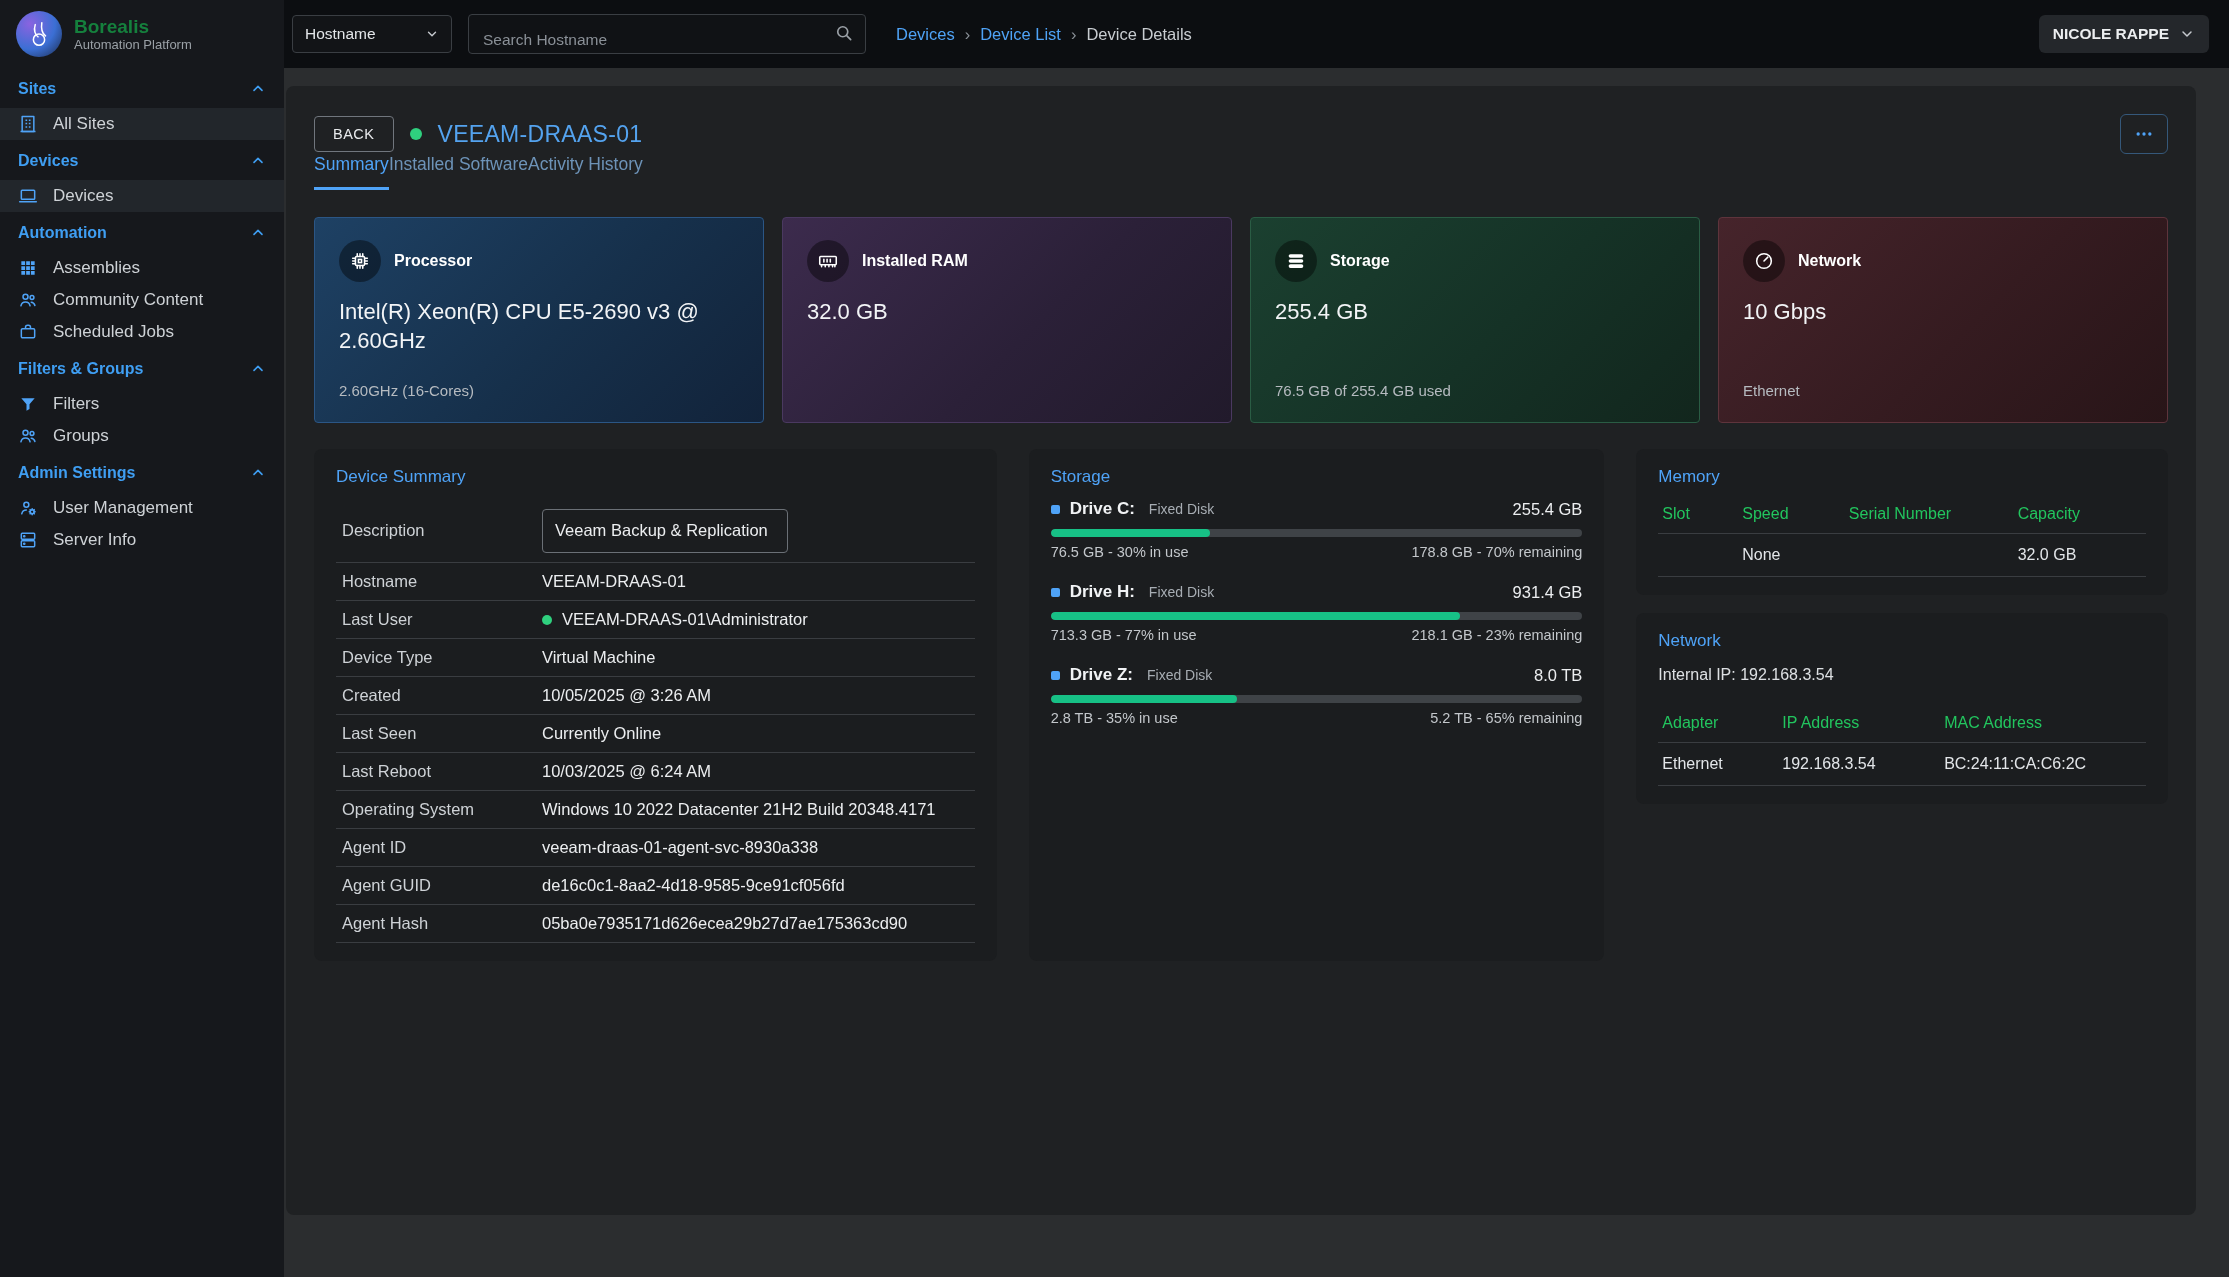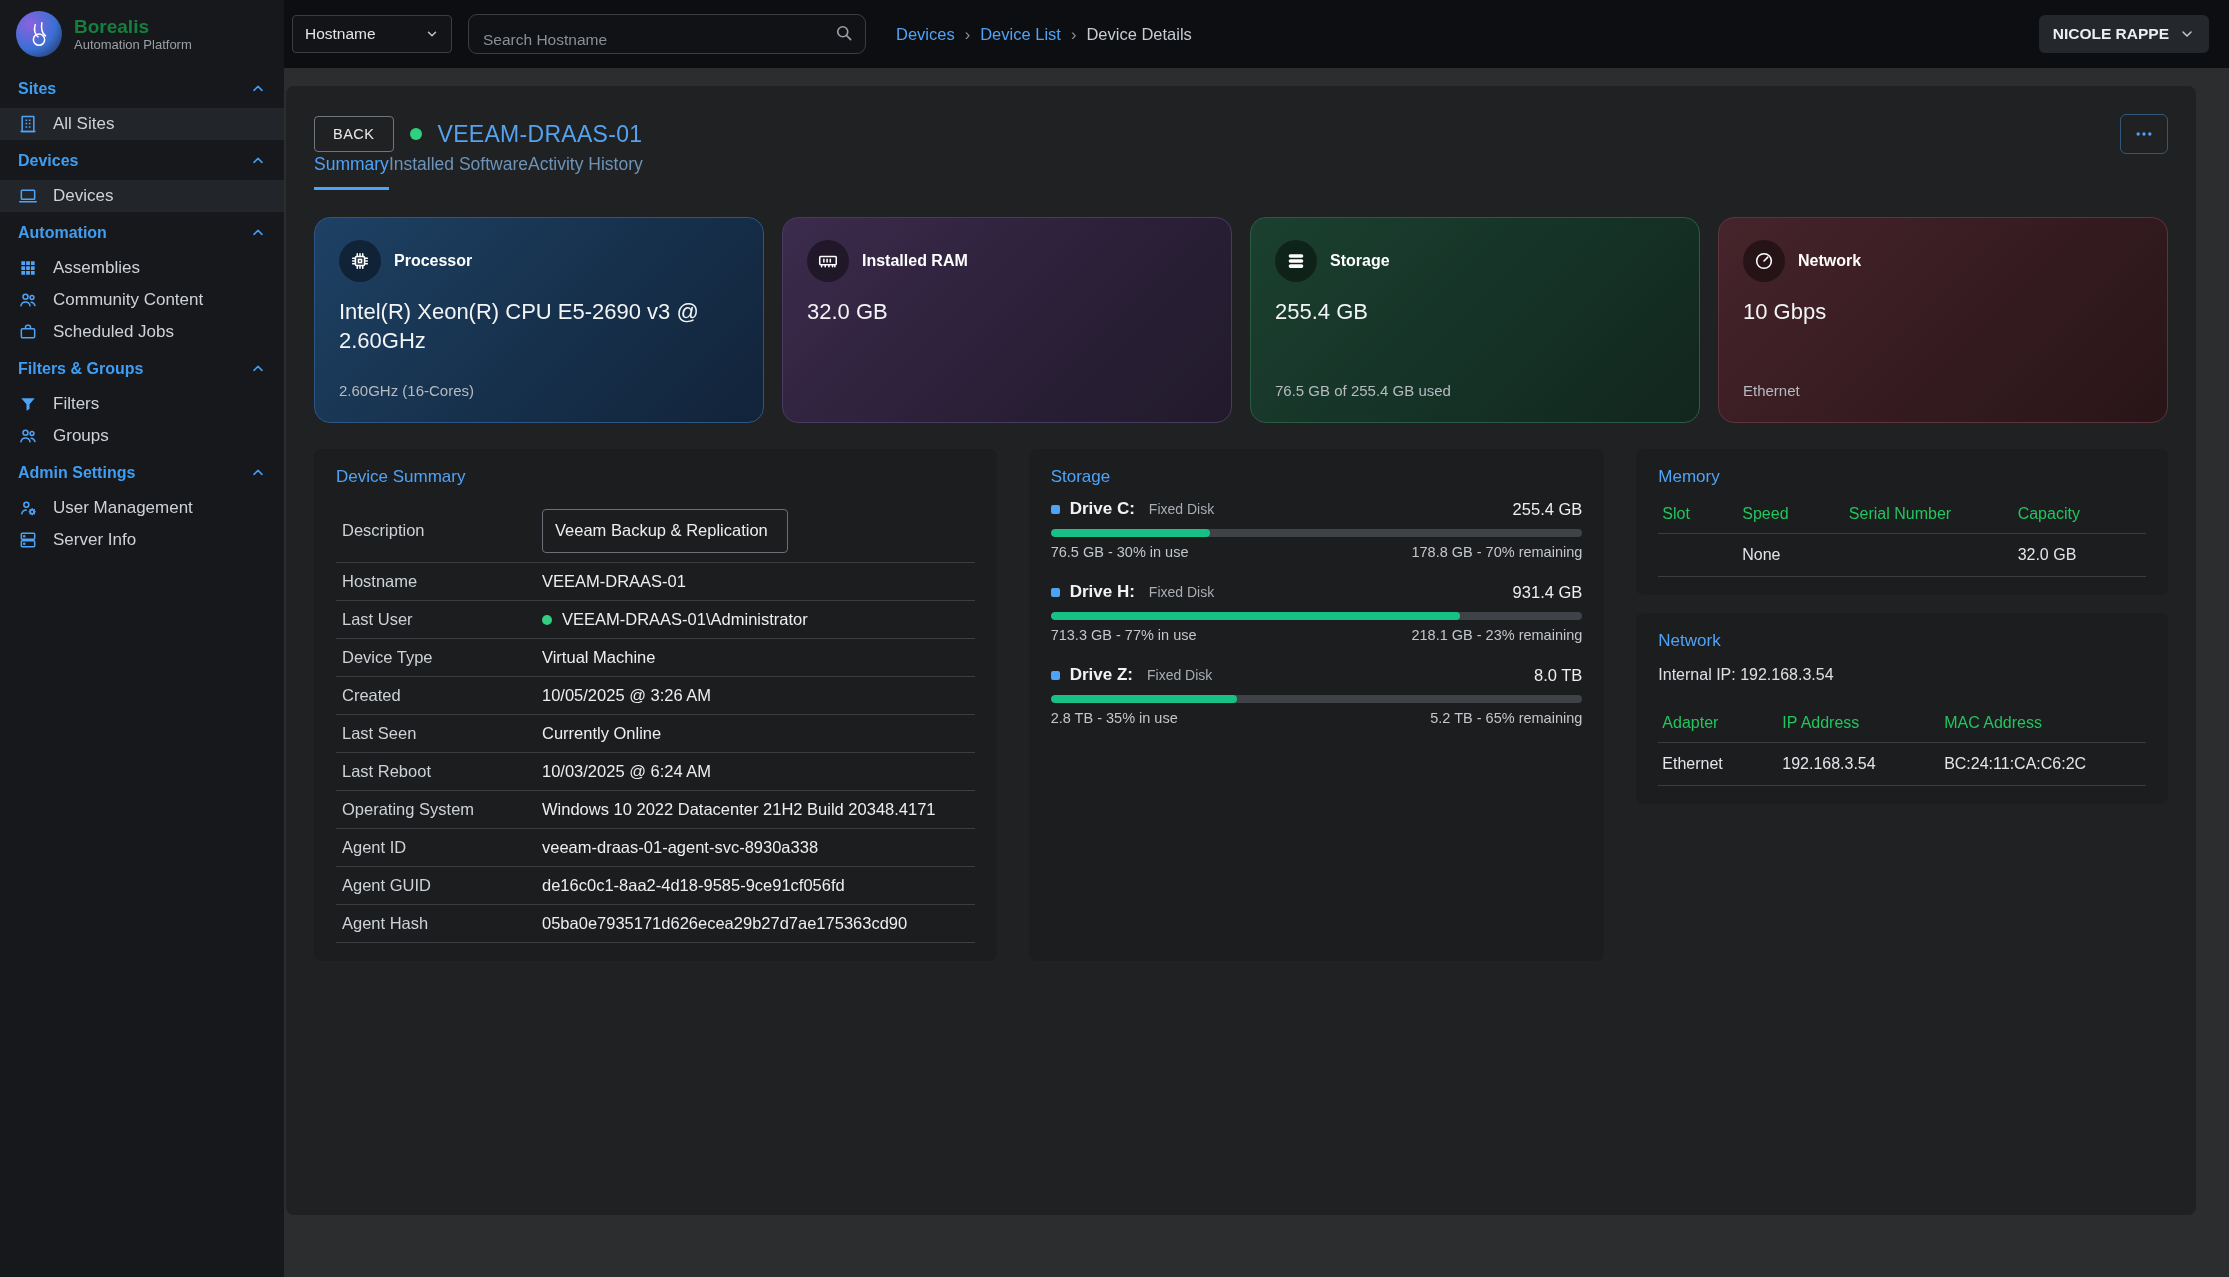--- a/index.html
+++ b/index.html
@@ -50,21 +50,21 @@
     display: flex; align-items: center; justify-content: space-between;
     width: 160px; height: 38px; padding: 0 12px;
     border: 1px solid #3a3e43; border-radius: 4px; background: #121417;
     color: #e3e6e9; font-size: 15.5px; cursor: pointer;
   }
   .search-box {
     position: relative; width: 398px; height: 40px;
   }
   .search-box input {
     width: 100%; height: 100%; background: #101215; border: 1px solid #3a3e43;
-    border-radius: 9px; color: #e3e6e9; font-size: 15.5px; padding: 11px 44px 0 14px;
+    border-radius: 4px; color: #e3e6e9; font-size: 15.5px; padding: 11px 44px 0 14px;
     font-family: "Liberation Sans", sans-serif;
   }
   .search-box input::placeholder { color: #8a9097; }
   .search-icon { position: absolute; right: 12px; top: 9px; color: #9aa0a6; }
 
   .breadcrumb { display: flex; align-items: center; gap: 10px; font-size: 16.5px; margin-left: 14px; }
   .crumb-link { color: #4fa3f7; cursor: pointer; }
   .crumb-sep { color: #8a9097; }
   .crumb-current { color: #c8ccd0; }
 
@@ -96,21 +96,21 @@
     cursor: pointer;
   }
 
   .tabs { display: flex; border-bottom: 1px solid transparent; }
   .tab { font-size: 17.5px; color: #6d93b8; padding-bottom: 12px; cursor: pointer; }
   .tab.active { color: #4fa3f7; border-bottom: 3px solid #4fa3f7; }
 
   
   .stat-row { display: flex; gap: 18px; margin-top: 26px; }
   .stat-card {
-    flex: 1; height: 206px; border-radius: 16px; padding: 22px 24px;
+    flex: 1; height: 206px; border-radius: 4px; padding: 22px 24px;
     display: flex; flex-direction: column;
   }
   .stat-card.blue   { background: linear-gradient(135deg, #1e4164 0%, #16304b 55%, #12233a 100%); border: 1px solid #2b5685; }
   .stat-card.purple { background: linear-gradient(135deg, #3c2b4d 0%, #2b2038 55%, #211a2b 100%); border: 1px solid #4a3960; }
   .stat-card.green  { background: linear-gradient(135deg, #1b4030 0%, #153226 55%, #12261d 100%); border: 1px solid #2a5c44; }
   .stat-card.red    { background: linear-gradient(135deg, #46242b 0%, #351b20 55%, #281518 100%); border: 1px solid #5e343c; }
   .stat-head { display: flex; align-items: center; gap: 13px; }
   .stat-icon {
     width: 42px; height: 42px; border-radius: 50%; background: rgba(0,0,0,0.42);
     display: flex; align-items: center; justify-content: center; color: #ffffff;

